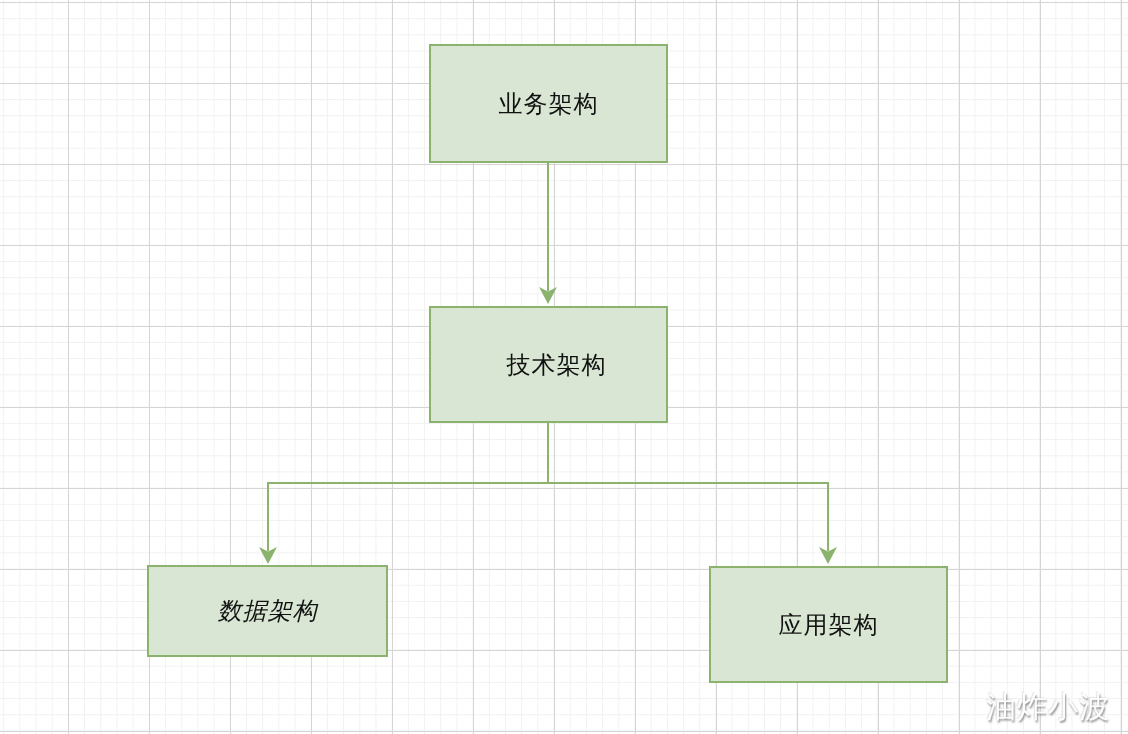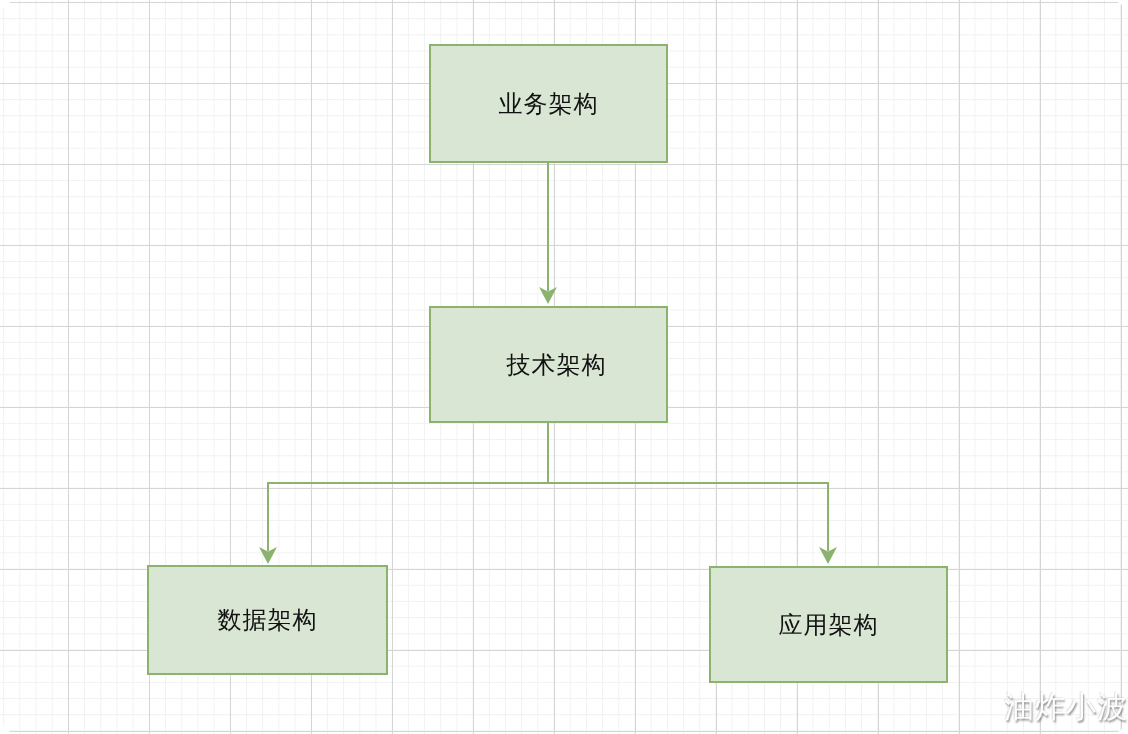--- a/index.html
+++ b/index.html
@@ -26,38 +26,37 @@
     background-size:
       81px 81px,
       81px 81px,
       16.2px 16.2px,
       16.2px 16.2px;
     background-position:
       0px 2px,
       68px 0px,
       0px 2px,
       3.2px 0px;
-    border-radius: 19px;
   }
   .node {
     position: absolute;
     box-sizing: border-box;
     background: #d9e6d3;
     border: 2px solid #8bb36e;
     display: flex;
     align-items: center;
     justify-content: center;
     font-size: 24px;
     color: #111111;
     letter-spacing: 1px;
     cursor: default;
   }
   #node-business    { left: 429px; top: 44px;  width: 239px; height: 119px; }
   #node-technical   { left: 429px; top: 306px; width: 239px; height: 117px; padding-left: 16px; }
-  #node-data        { left: 147px; top: 565px; width: 241px; height: 110px; }
+  #node-data        { left: 147px; top: 565px; width: 241px; height: 92px; font-style: italic; }
   #node-application { left: 709px; top: 566px; width: 239px; height: 117px; text-align: center; }
 
   .connectors {
     position: absolute;
     left: 0;
     top: 0;
     width: 1128px;
     height: 734px;
     pointer-events: none;
   }
@@ -65,21 +64,21 @@
     stroke: #8bb36e;
     stroke-width: 2;
     fill: none;
   }
   .connectors path.head {
     fill: #8bb36e;
     stroke: none;
   }
   .watermark {
     position: absolute;
-    right: 0;
+    right: 18px;
     bottom: 6px;
     font-size: 30px;
     letter-spacing: 1px;
     color: rgba(255, 255, 255, 0.96);
     text-shadow: 1px 2px 2px rgba(90, 90, 90, 0.65),
                  -1px -1px 1px rgba(190, 190, 190, 0.4);
     user-select: none;
     pointer-events: none;
   }
 </style>

